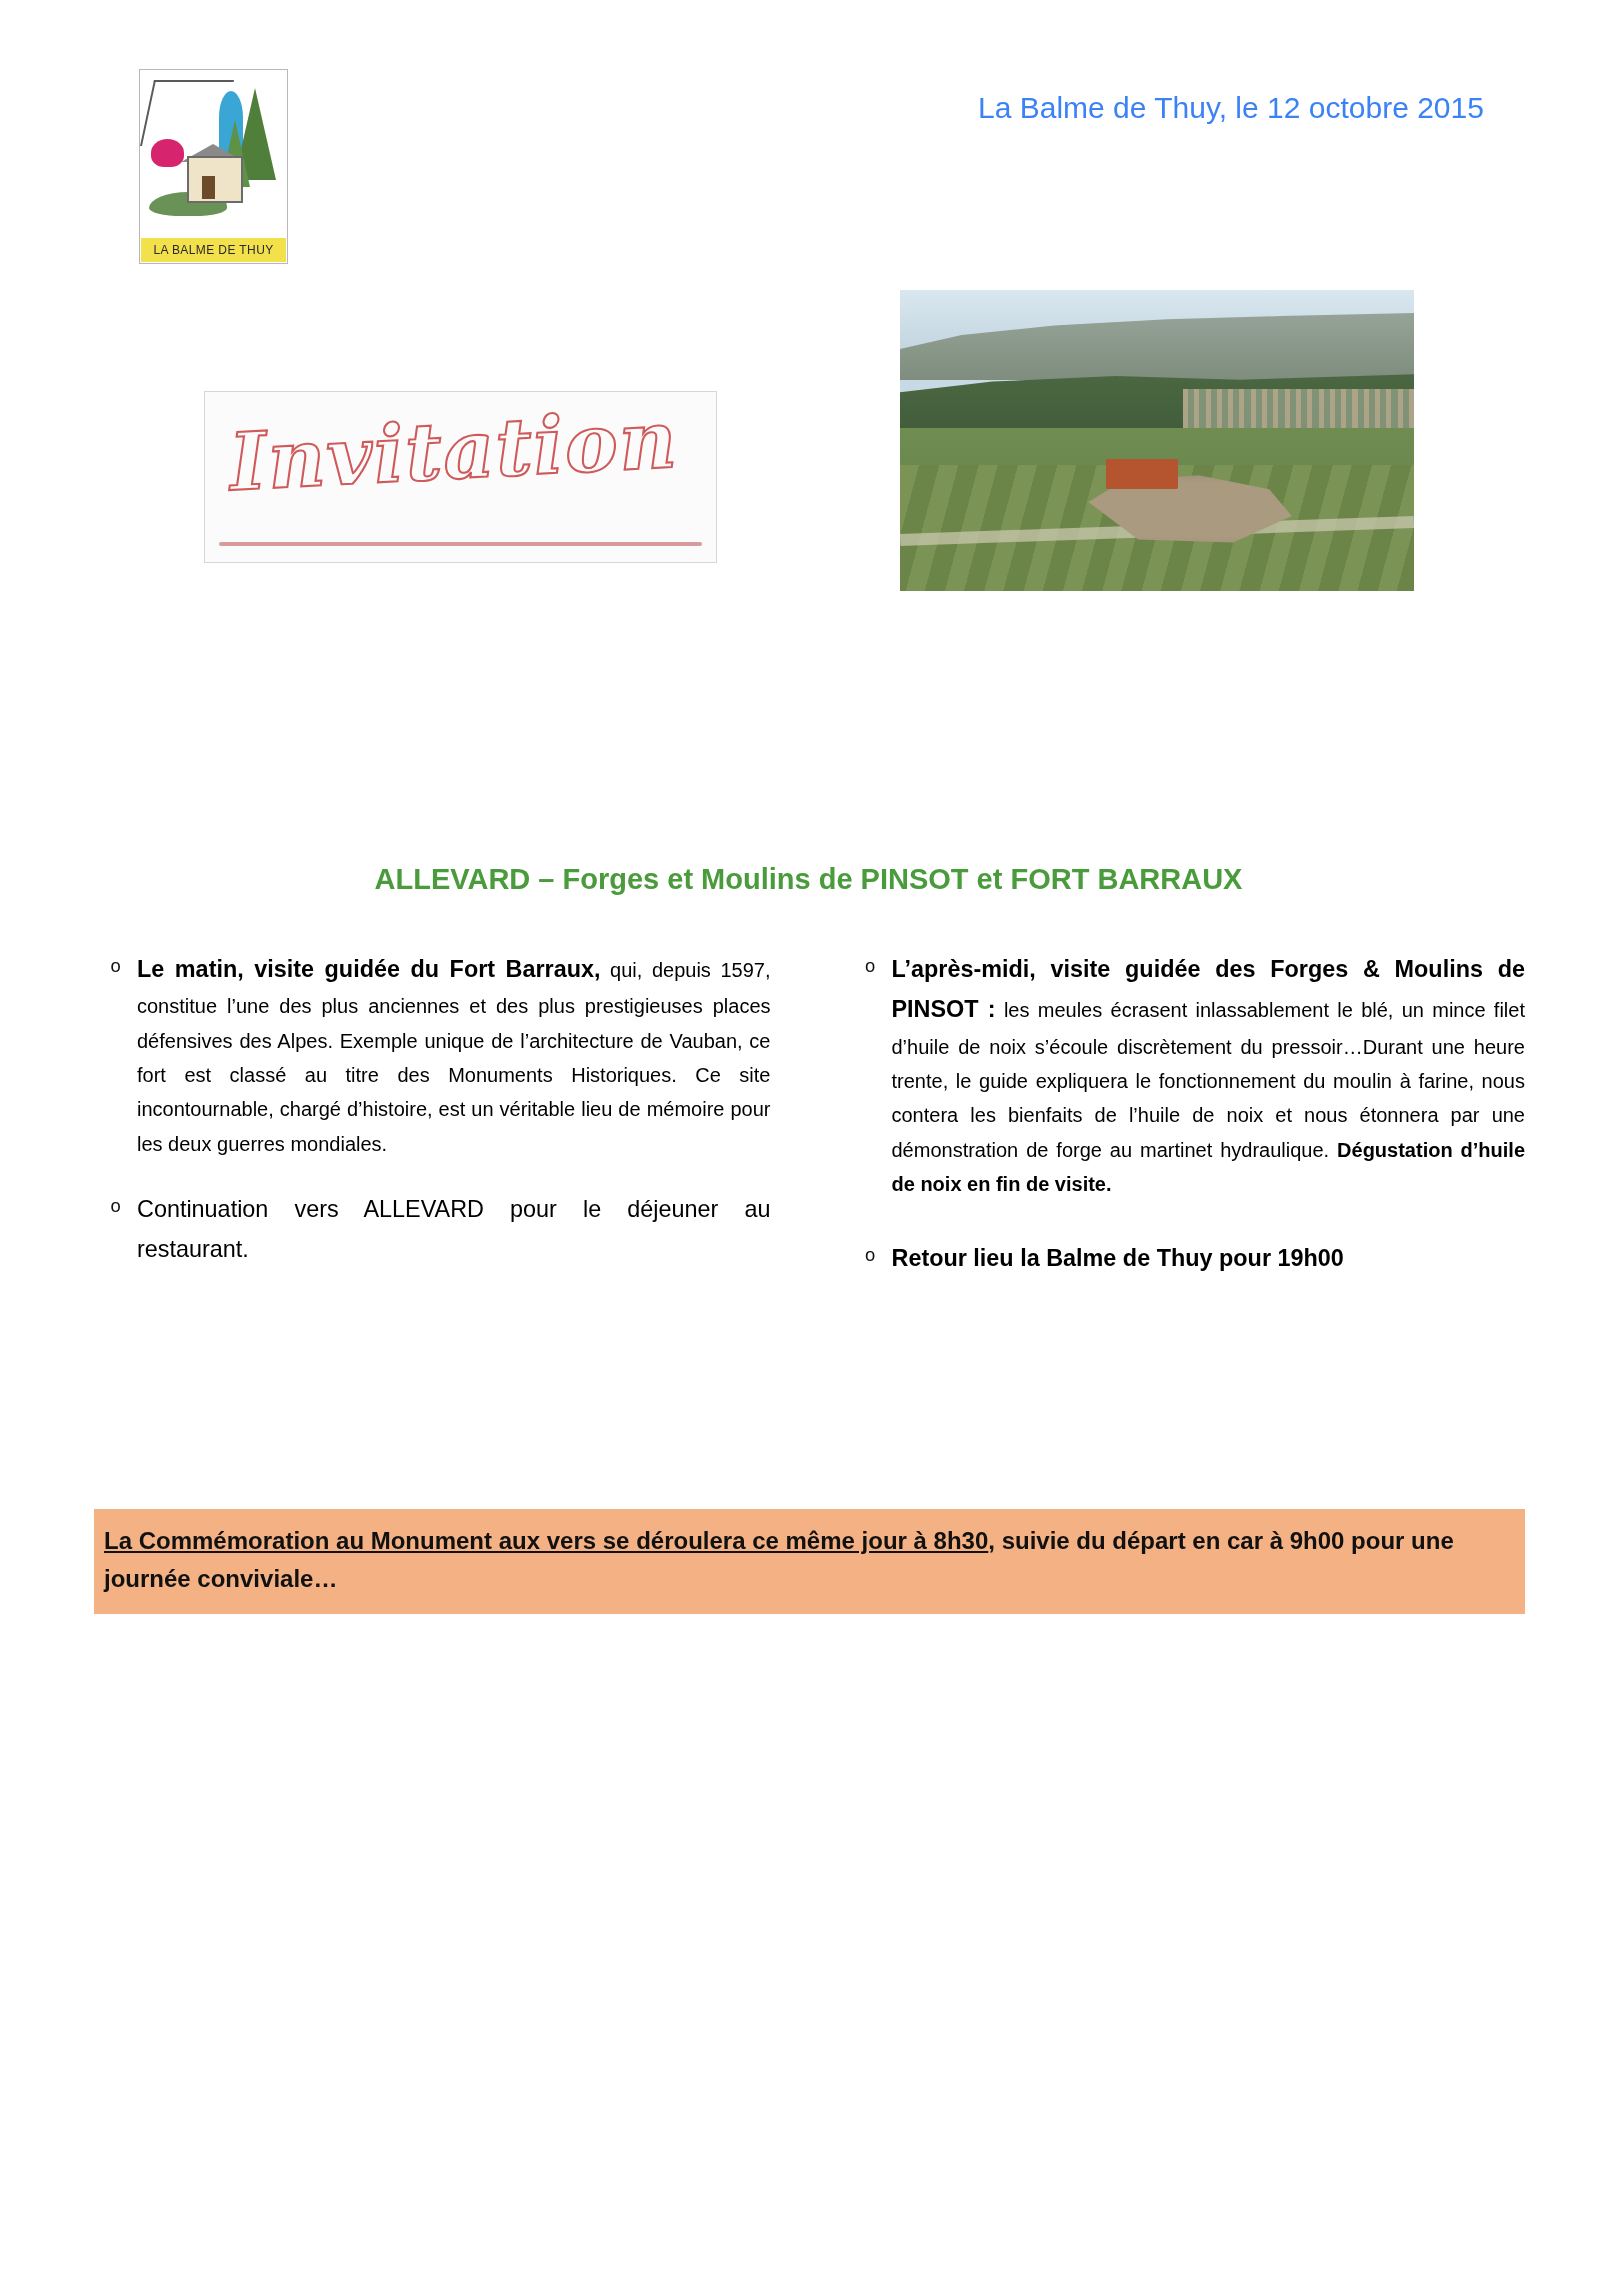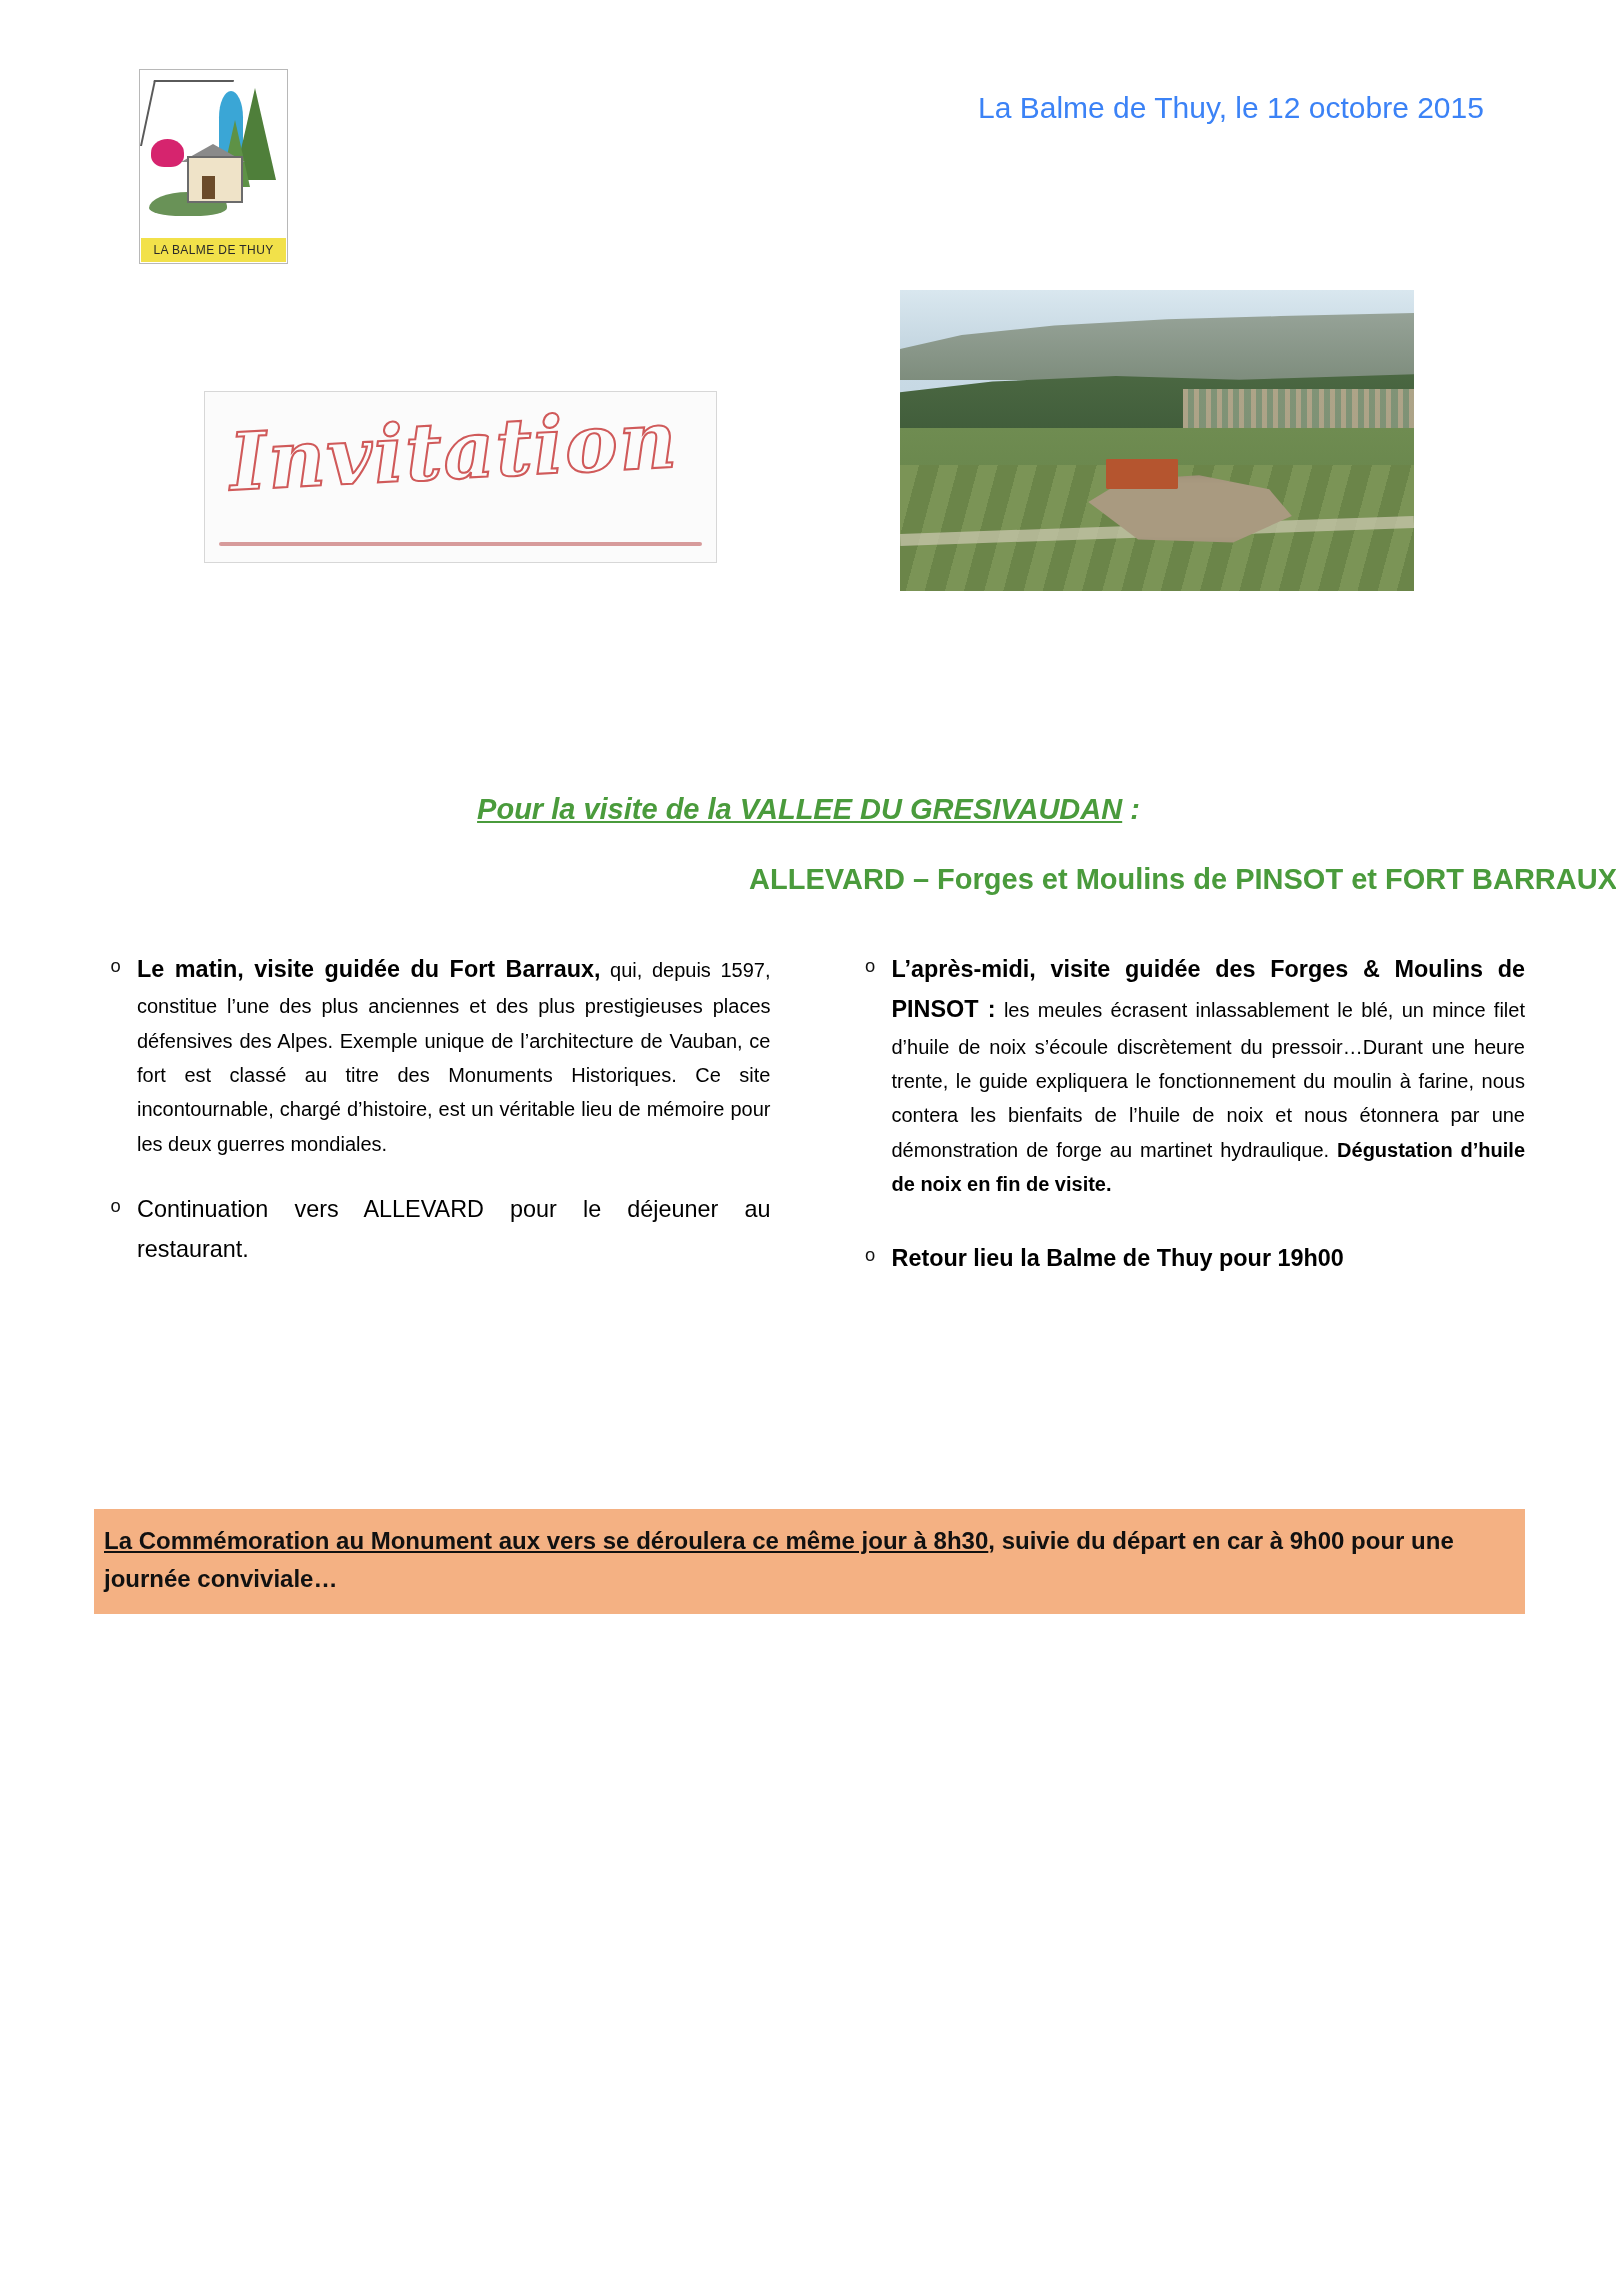--- a/index.html
+++ b/index.html
@@ -260,21 +260,21 @@
     font-weight: bold;
     font-style: italic;
     font-size: 29px;
     font-family: "Liberation Sans", sans-serif;
   }
   .subtitle1 u { text-decoration: underline; }
   .subtitle2 {
     position: absolute;
     left: 0; right: 0;
     top: 863px;
-    text-align: right;
+    text-align: center;
     color: #4a9b3c;
     font-weight: bold;
     font-size: 29px;
     font-family: "Liberation Sans", sans-serif;
   }
 
   
   .columns {
     position: absolute;
     left: 94px;
@@ -380,23 +380,20 @@
     <div class="ph-forest"></div>
     <div class="ph-village"></div>
     <div class="ph-fields"></div>
     <div class="ph-field2"></div>
     <div class="ph-road"></div>
     <div class="ph-fort"></div>
     <div class="ph-fort-roof"></div>
   </div>
 
 
-  <div class="subtitle1">
-    <u>Pour la visite de la VALLEE DU GRESIVAUDAN</u><span> :</span>
-  </div>
   <div class="subtitle2">ALLEVARD – Forges et Moulins de PINSOT et FORT BARRAUX</div>
 
   <div class="columns">
 
     <div class="col col-left">
 
       <div class="bullet-row">
         <div class="bullet-mark">o</div>
         <div class="bullet-body">
           <span class="lead">Le matin, visite guidée du Fort Barraux,</span><span> qui, depuis 1597, constitue l’une des plus anciennes et des plus prestigieuses places défensives des Alpes. Exemple unique de l’architecture de Vauban, ce fort est classé au titre des Monuments Historiques. Ce site incontournable, chargé d’histoire, est un véritable lieu de mémoire pour les deux guerres mondiales.</span>

